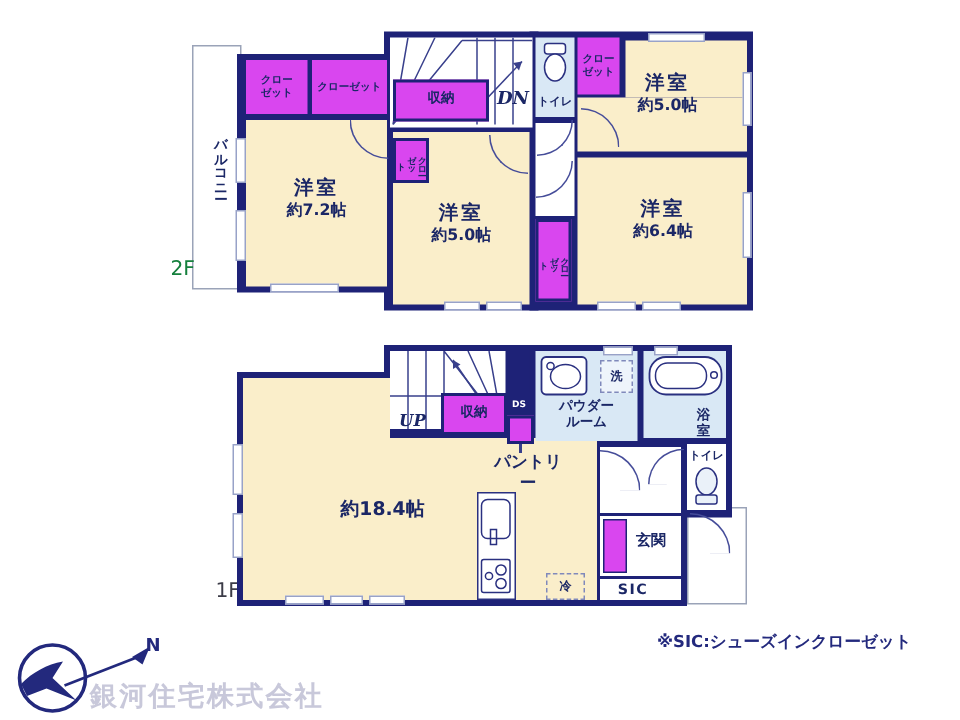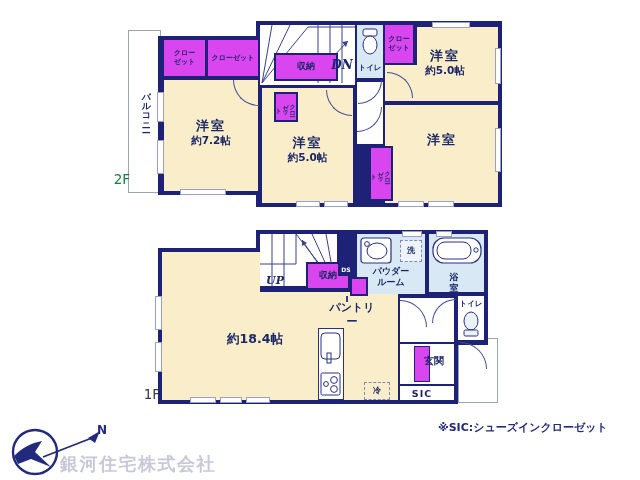--- a/index.html
+++ b/index.html
@@ -5,21 +5,21 @@
   html,body{margin:0;padding:0;background:#ffffff;}
   #canvas{position:relative;width:640px;height:480px;background:#ffffff;overflow:hidden;
           font-family:"DejaVu Sans","Liberation Sans",sans-serif;}
   .abs{position:absolute;box-sizing:border-box;}
   .base{background:#1e2277;z-index:1;}
   .fill{z-index:2;}
   .cream{background:#faeeca;}
   .pink{background:#d946ef;}
   .blue{background:#d9e8f5;}
   .white{background:#ffffff;}
-  .box{border:2px solid #1e2277;z-index:3;display:flex;align-items:center;justify-content:center;margin-left:12px;}
+  .box{border:2px solid #1e2277;z-index:3;display:flex;align-items:center;justify-content:center;}
   .lbl{color:#1b2766;font-weight:600;text-align:center;line-height:1.25;z-index:4;}
   .rname{font-size:13px;letter-spacing:2px;}
   .rsize{font-size:10.5px;letter-spacing:0;}
   .vert{writing-mode:vertical-rl;}
   .vtiny{writing-mode:vertical-rl;font-size:6px;line-height:7px;height:20px;}
   .wrap3{word-break:break-all;width:24px;font-size:7px;line-height:1.3;}
   .serif-it{font-family:"DejaVu Serif","Liberation Serif",serif;font-style:italic;font-weight:700;}
   .win{background:#ffffff;border:1px solid #98a2c8;z-index:4;}
   .arc{z-index:4;background:transparent;}
   .arc-bl{border-left:1.3px solid #454c99;border-bottom:1.3px solid #454c99;border-bottom-left-radius:100% 100%;}
@@ -95,20 +95,21 @@
     <div class="rsize">約5.0帖</div>
   </div>
 
   <div class="abs box pink" style="left:357px;top:146px;width:24px;height:55px;">
     <div class="lbl vtiny">クローゼット</div>
   </div>
 
   <div class="abs fill cream" style="left:385px;top:105px;width:113px;height:98px;"></div>
   <div class="abs lbl" style="left:392px;top:132px;width:100px;">
     <div class="rname">洋室</div>
+    <div class="rsize">約6.4帖</div>
   </div>
 
   <div class="abs arc arc-bl" style="left:233px;top:80px;width:26px;height:26px;"></div>
   <div class="abs arc arc-br" style="left:358px;top:80px;width:24px;height:24px;"></div>
   <div class="abs arc arc-tr" style="left:387px;top:72px;width:26px;height:26px;"></div>
   <div class="abs arc arc-bl" style="left:326px;top:90px;width:26px;height:26px;"></div>
   <div class="abs arc arc-br" style="left:357px;top:107px;width:25px;height:25px;"></div>
 
   <div class="abs win" style="left:157px;top:92px;width:7px;height:30px;"></div>
   <div class="abs win" style="left:157px;top:140px;width:7px;height:34px;"></div>
@@ -166,21 +167,21 @@
     <div class="lbl" style="font-size:8px;">洗</div>
   </div>
   <div class="abs lbl" style="left:369px;top:266px;width:44px;font-size:9px;">パウダールーム</div>
 
   <div class="abs fill blue" style="left:429px;top:234px;width:55px;height:58px;"></div>
   <svg class="abs" style="left:432px;top:237px;z-index:3;" width="50" height="27" viewBox="0 0 50 27">
     <rect x="1" y="1" width="48" height="25" rx="11" fill="#ffffff" stroke="#2a3080" stroke-width="1.2"></rect>
     <rect x="5" y="5" width="34" height="17" rx="8" fill="none" stroke="#2a3080" stroke-width="1"></rect>
     <circle cx="44" cy="13" r="2.2" fill="none" stroke="#2a3080" stroke-width="1"></circle>
   </svg>
-  <div class="abs lbl" style="left:414px;top:272px;width:47px;font-size:9px;padding-left:33px;">浴室</div>
+  <div class="abs lbl" style="left:429px;top:272px;width:47px;font-size:9px;padding-left:33px;">浴室</div>
 
   <div class="abs fill white" style="left:458px;top:296px;width:26px;height:44px;"></div>
   <div class="abs lbl" style="left:456px;top:299px;width:30px;font-size:7.5px;">トイレ</div>
   <svg class="abs" style="left:462px;top:310px;z-index:3;" width="18" height="28" viewBox="0 0 18 28">
     <ellipse cx="9" cy="11" rx="7" ry="9" fill="#eaf1f9" stroke="#2a3080" stroke-width="1"></ellipse>
     <rect x="2" y="20" width="14" height="6" rx="1.5" fill="#eaf1f9" stroke="#2a3080" stroke-width="1"></rect>
   </svg>
 
   <div class="abs fill white" style="left:400px;top:298px;width:54px;height:44px;"></div>
   <div class="abs arc arc-tr" style="left:400px;top:300px;width:27px;height:27px;"></div>

